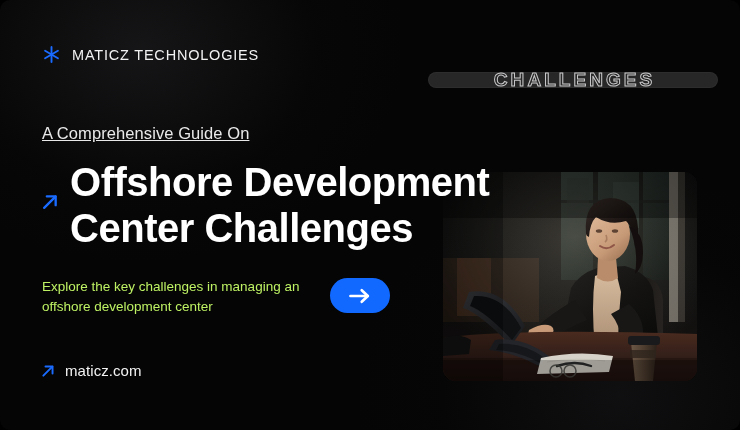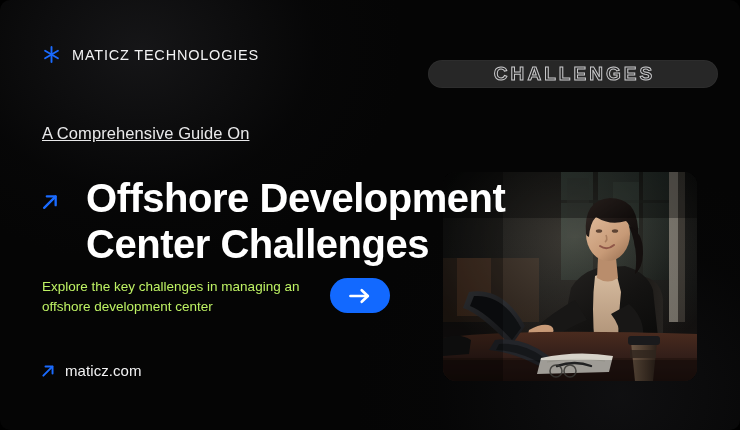--- a/index.html
+++ b/index.html
@@ -50,22 +50,22 @@
   .brand-name {
     color: #f2f2f3;
     font-size: 14.5px;
     letter-spacing: 0.055em;
     font-weight: 400;
     white-space: nowrap;
   }
 
   .badge {
     position: absolute;
-    right: 22px; top: 60px;
-    height: 28px;
+    right: 22px; top: 72px;
+    height: 16px;
     min-width: 290px;
     border-radius: 18px;
     background: #272727;
     display: flex;
     align-items: center;
     justify-content: center;
     z-index: 6;
     box-shadow: inset 0 0 0 1px rgba(255,255,255,0.03);
   }
   .badge-text {
@@ -99,21 +99,21 @@
     gap: 10px;
     z-index: 6;
   }
   .headline-arrow { width: 20px; height: 20px; margin-top: 16px; flex: 0 0 auto; }
   .headline {
     color: #ffffff;
     font-size: 40px;
     font-weight: 700;
     line-height: 1.14;
     letter-spacing: -0.012em;
-    margin: 16px;
+    margin: 0;
     max-width: 470px;
   }
 
   .subcopy {
     position: absolute;
     left: 42px; top: 277px;
     color: #bef264;
     font-size: 13.5px;
     line-height: 1.45;
     font-weight: 400;

